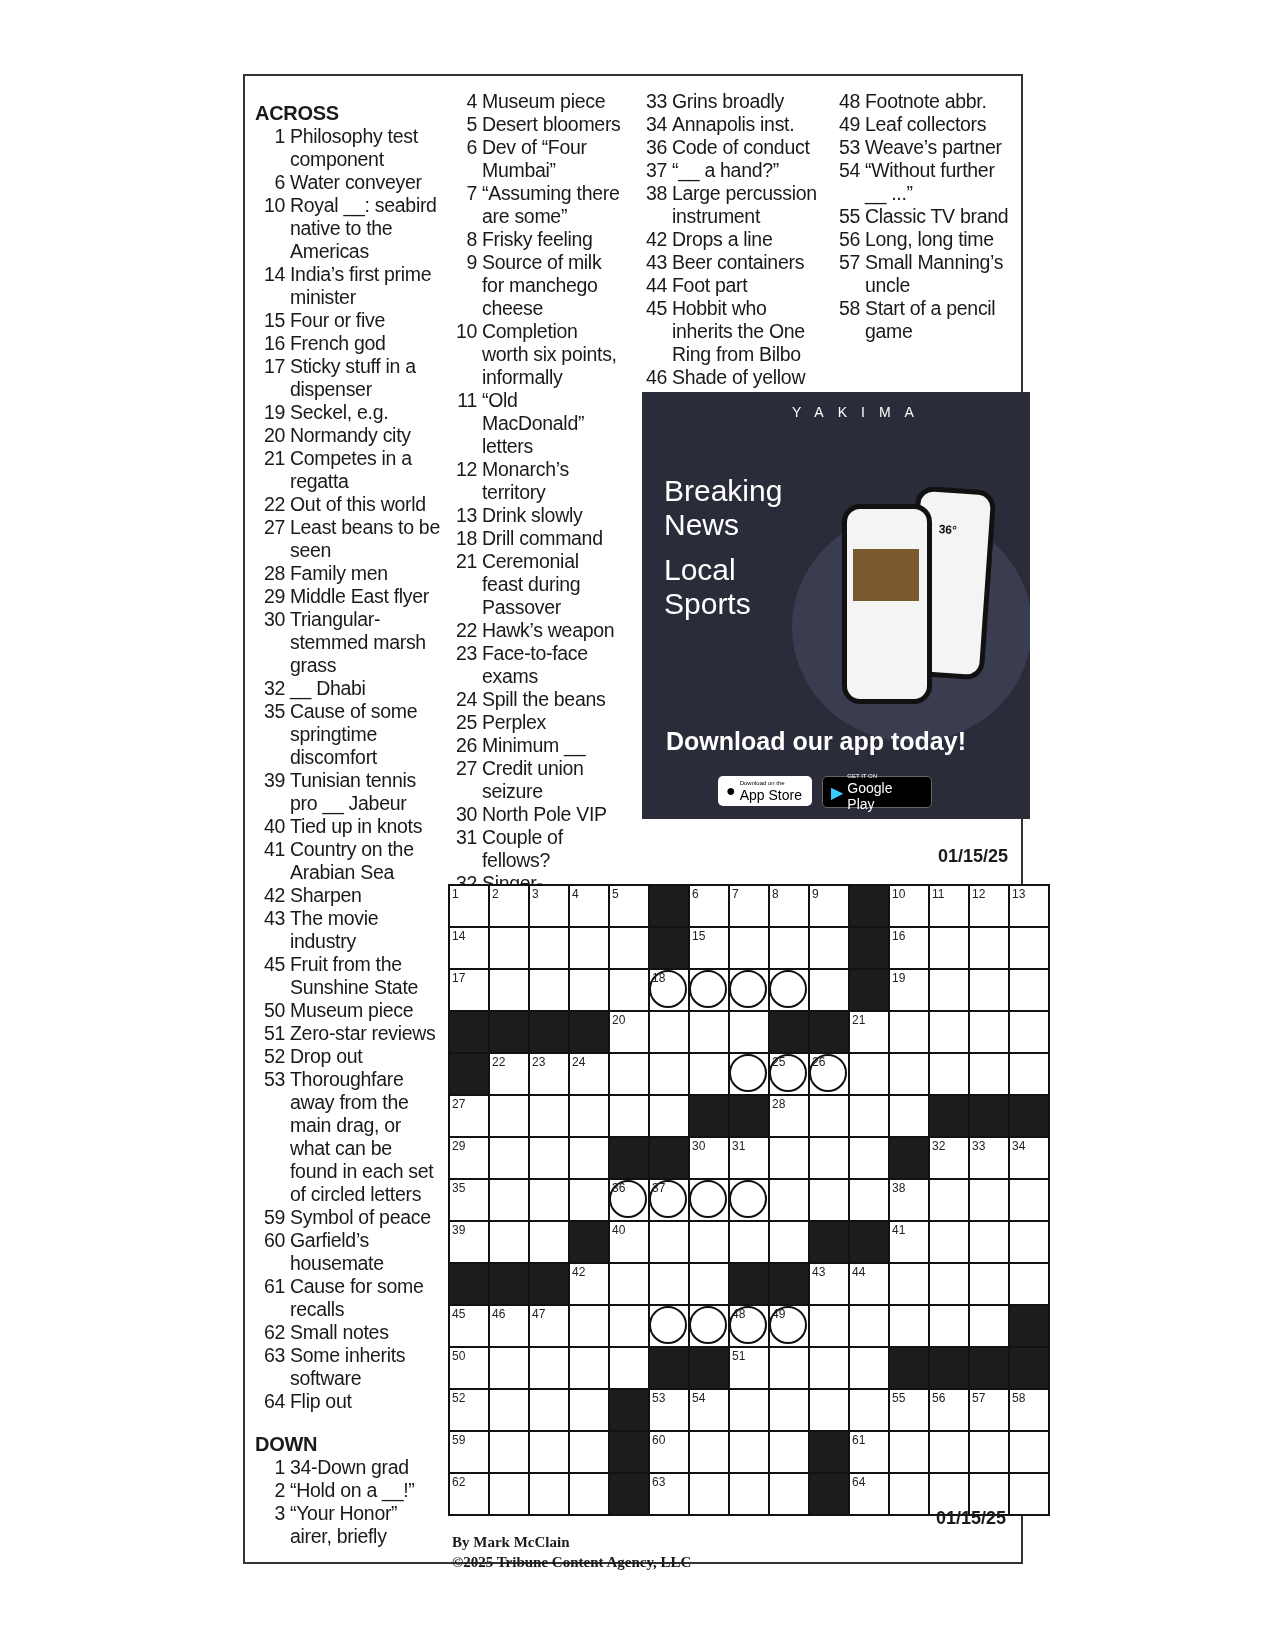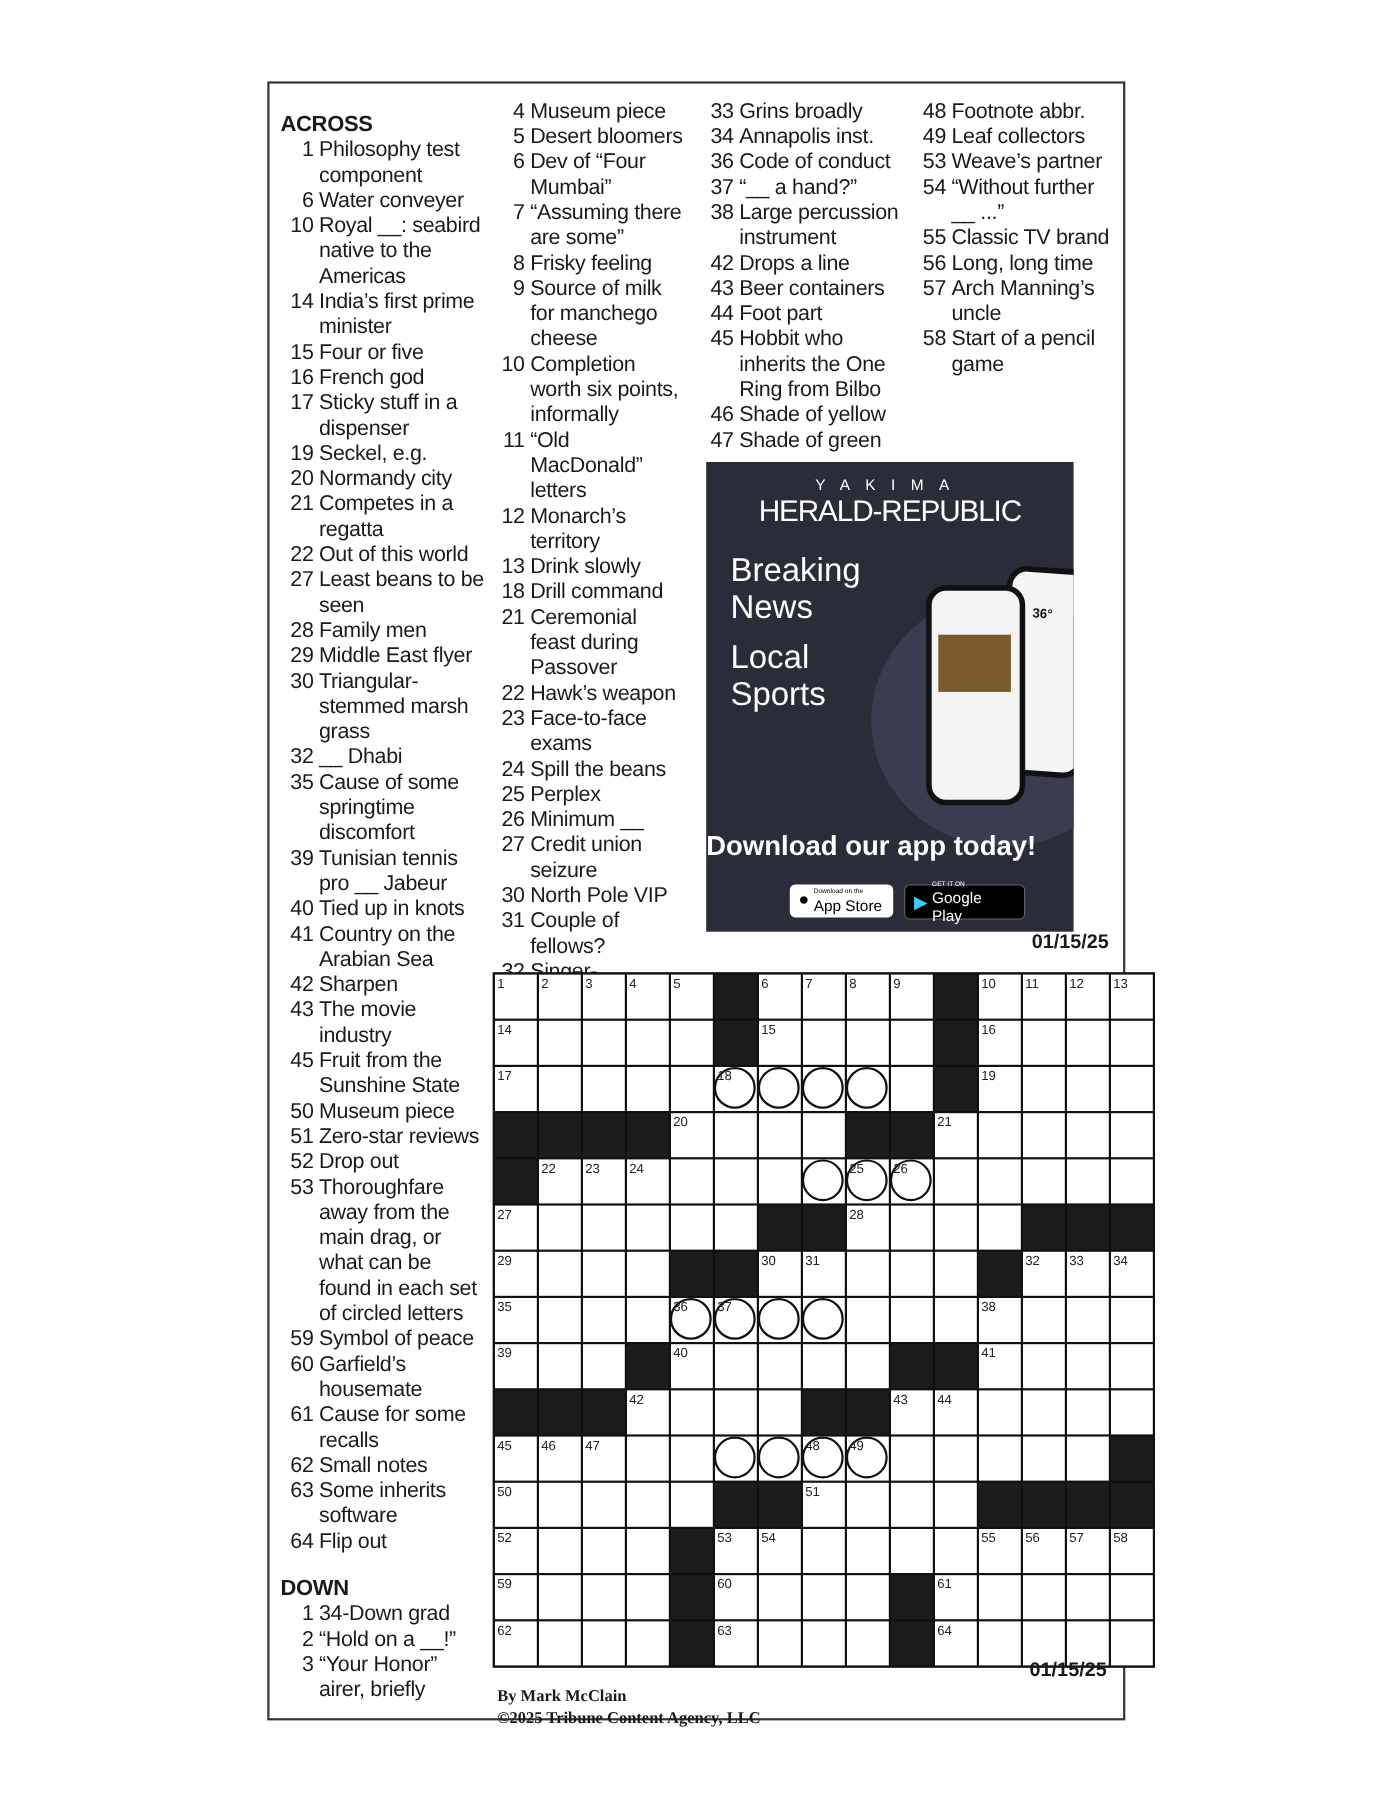--- a/index.html
+++ b/index.html
@@ -7,21 +7,21 @@
   .frame{position:absolute;left:243px;top:74px;width:780px;height:1490px;border:2px solid #333;box-sizing:border-box;}
   .col{position:absolute;font-size:19.5px;line-height:23px;letter-spacing:-0.3px;}
   .col1{left:255px;top:90px;width:185px;}
   .col2{left:447px;top:90px;width:185px;}
   .col3{left:637px;top:90px;width:185px;}
   .col4{left:830px;top:90px;width:185px;}
   .hdr{font-weight:bold;text-align:left;font-size:20px;margin:12px 0 0 0;}
   .down-hdr{margin-top:20px;}
   .clue{display:flex;}
   .clue .num{width:30px;text-align:right;padding-right:5px;flex-shrink:0;}
-  .ad{position:absolute;left:642px;top:420px;width:334px;height:427px;background:#2a2c3a;color:#fff;overflow:hidden;}
+  .ad{position:absolute;left:642px;top:392px;width:364px;height:427px;background:#2a2c3a;color:#fff;overflow:hidden;padding-left:24px;}
   .ad .yakima{position:absolute;top:12px;width:100%;text-align:center;letter-spacing:14px;font-size:14px;}
   .ad .brand{position:absolute;top:30px;width:100%;text-align:center;font-size:27px;letter-spacing:-1px;}
   .ad .lines{position:absolute;left:22px;top:82px;font-size:30px;line-height:34px;font-weight:normal;}
   .ad .lines div{margin-bottom:11px;}
   .ad .glow{position:absolute;left:150px;top:120px;width:240px;height:230px;border-radius:50%;background:#3a3d4f;}
   .ad .phone{position:absolute;border:5px solid #111;border-radius:18px;background:#f4f4f4;}
   .ad .phone.back{left:268px;top:96px;width:70px;height:180px;transform:rotate(4deg);}
   .ad .phone.front{left:200px;top:112px;width:80px;height:190px;}
   .ad .phone .photo{position:absolute;left:6px;top:40px;width:66px;height:52px;background:#7a5a2e;}
   .ad .phone .temp{position:absolute;left:20px;top:30px;color:#111;font-size:12px;font-weight:bold;}
@@ -349,31 +349,30 @@
     <div class="clue">
       <span class="num">55</span>
       <span>Classic TV brand</span>
     </div>
     <div class="clue">
       <span class="num">56</span>
       <span>Long, long time</span>
     </div>
     <div class="clue">
       <span class="num">57</span>
-      <span>Arch Manning’s uncle</span>
+      <span>Small Manning’s uncle</span>
     </div>
     <div class="clue">
       <span class="num">58</span>
       <span>Start of a pencil game</span>
     </div>
   </div>
 
 <div class="ad">
   <div class="yakima">YAKIMA</div>
-  <div class="brand">HERALD-REPUBLIC</div>
   <div class="lines">
     <div><span>Breaking</span><br><span>News</span></div>
     <div><span>Local</span><br><span>Sports</span></div>
   </div>
   <div class="glow"></div>
   <div class="phone back">
       <span class="temp">36°</span>
     </div>
   <div class="phone front">
       <div class="photo"></div>

